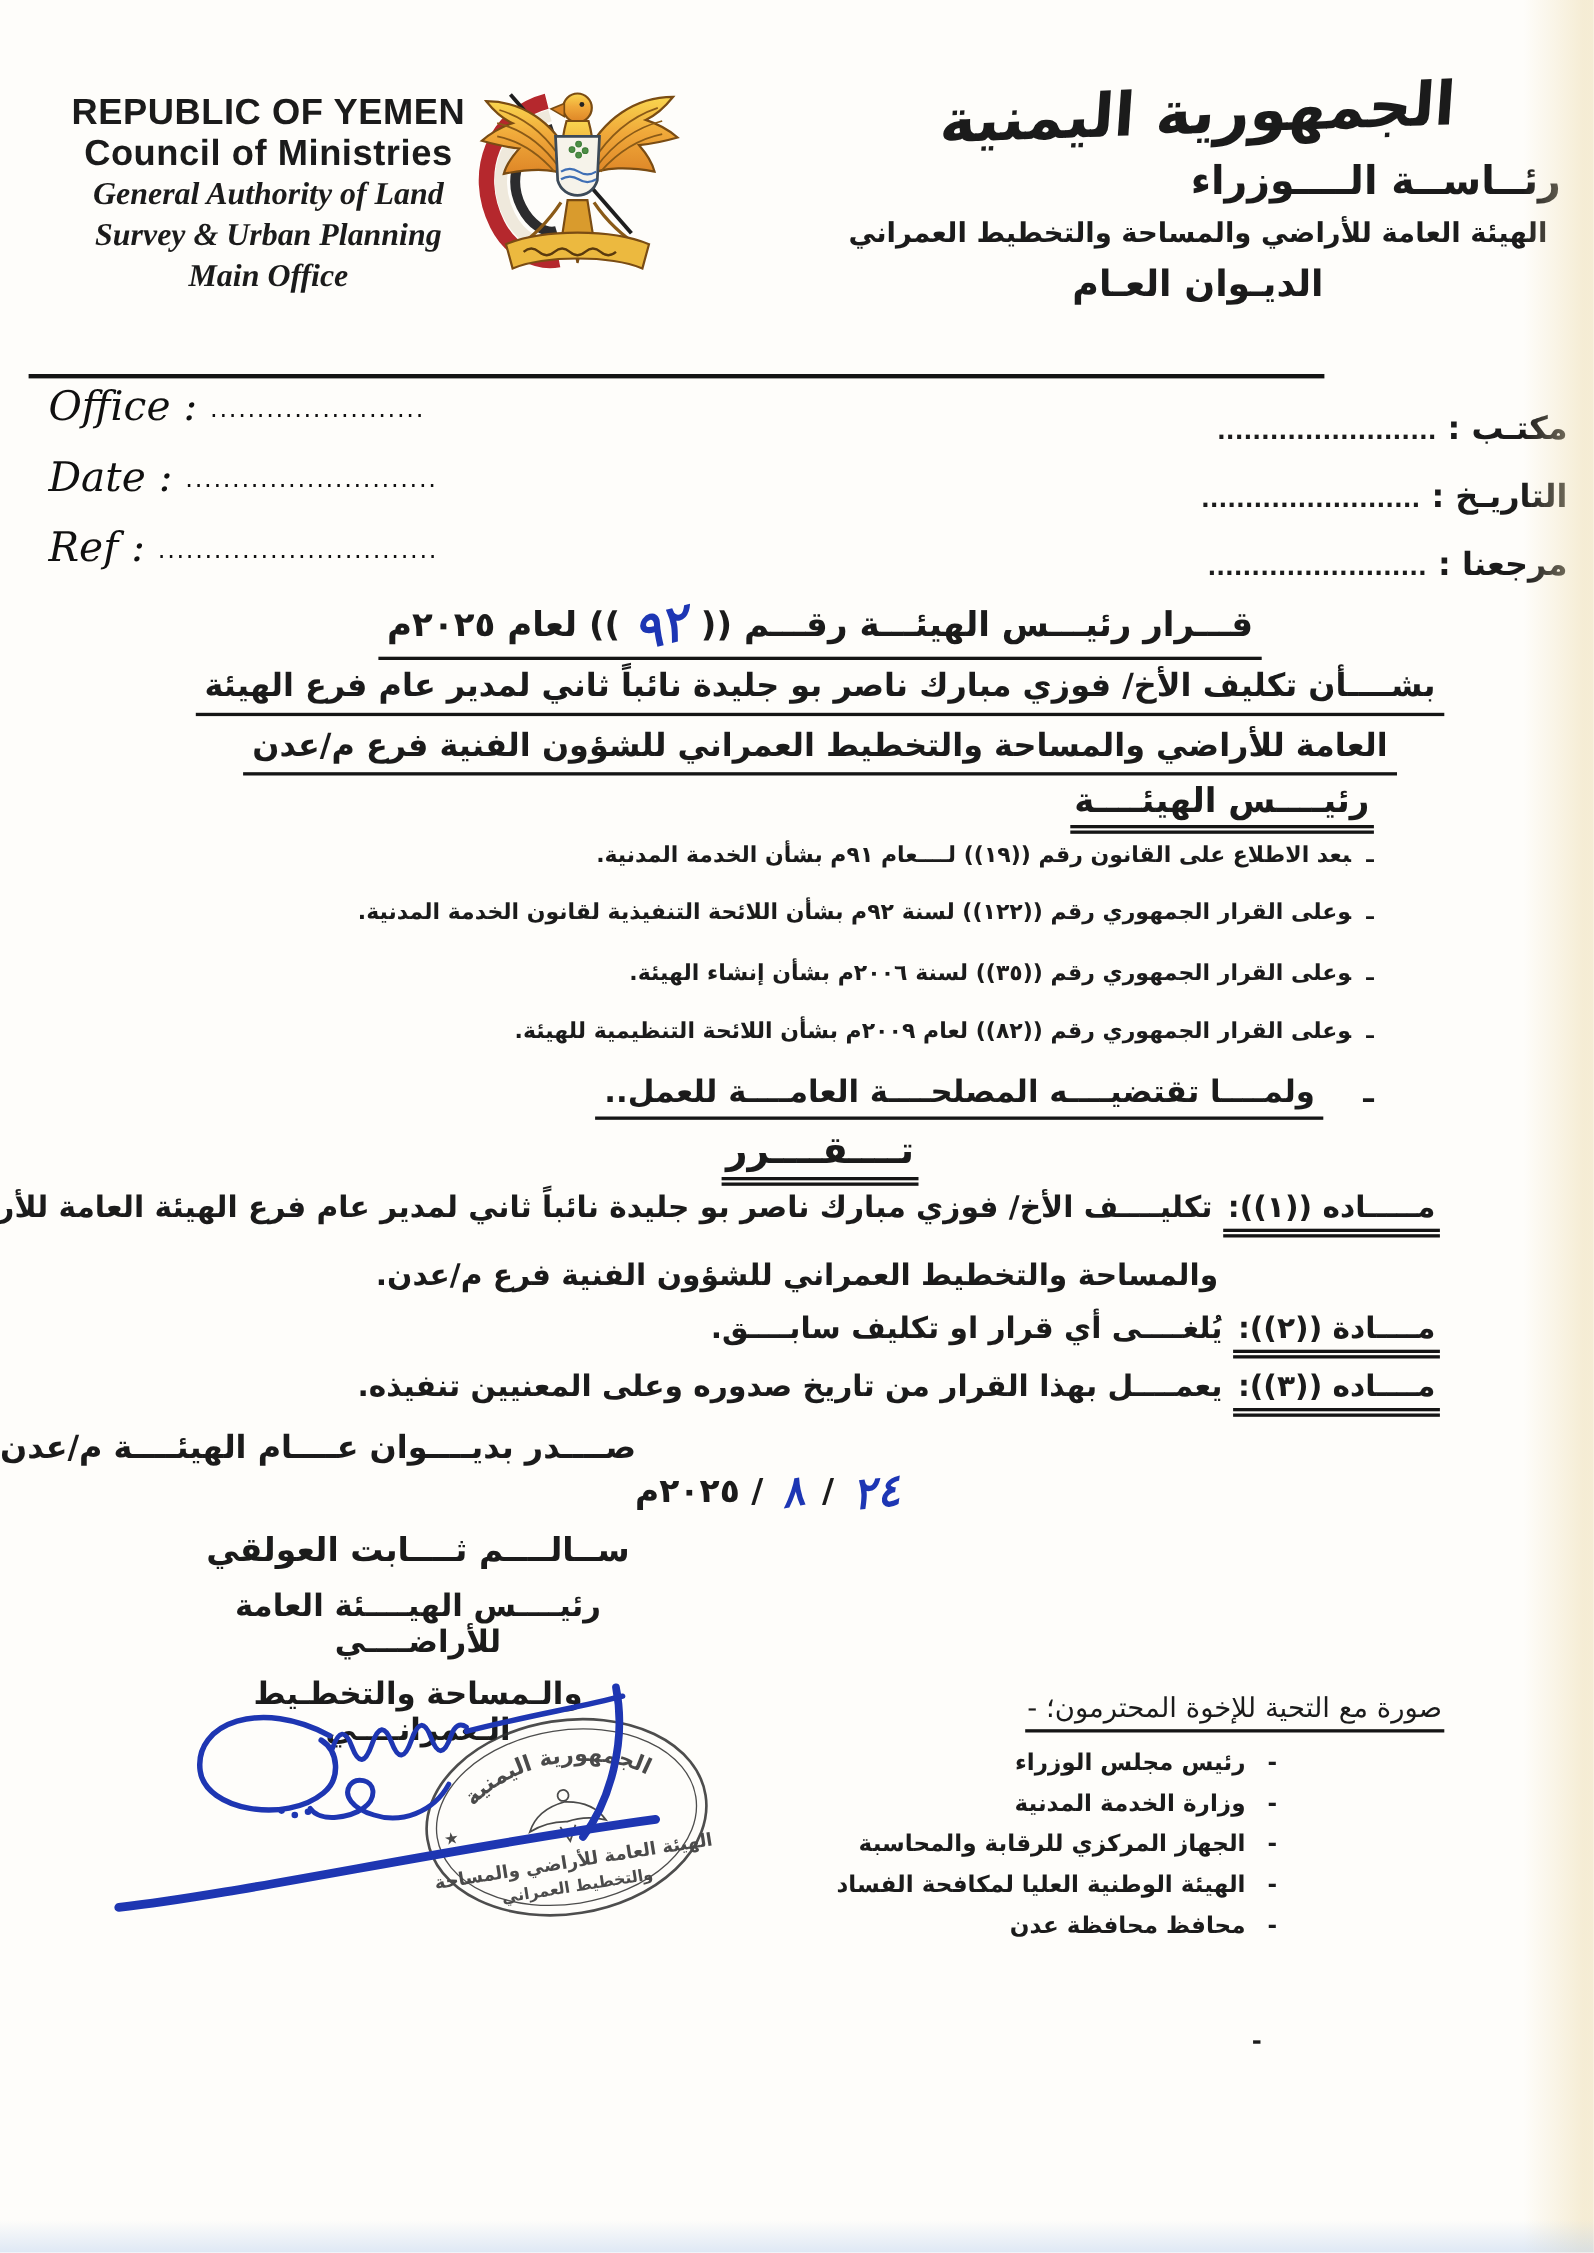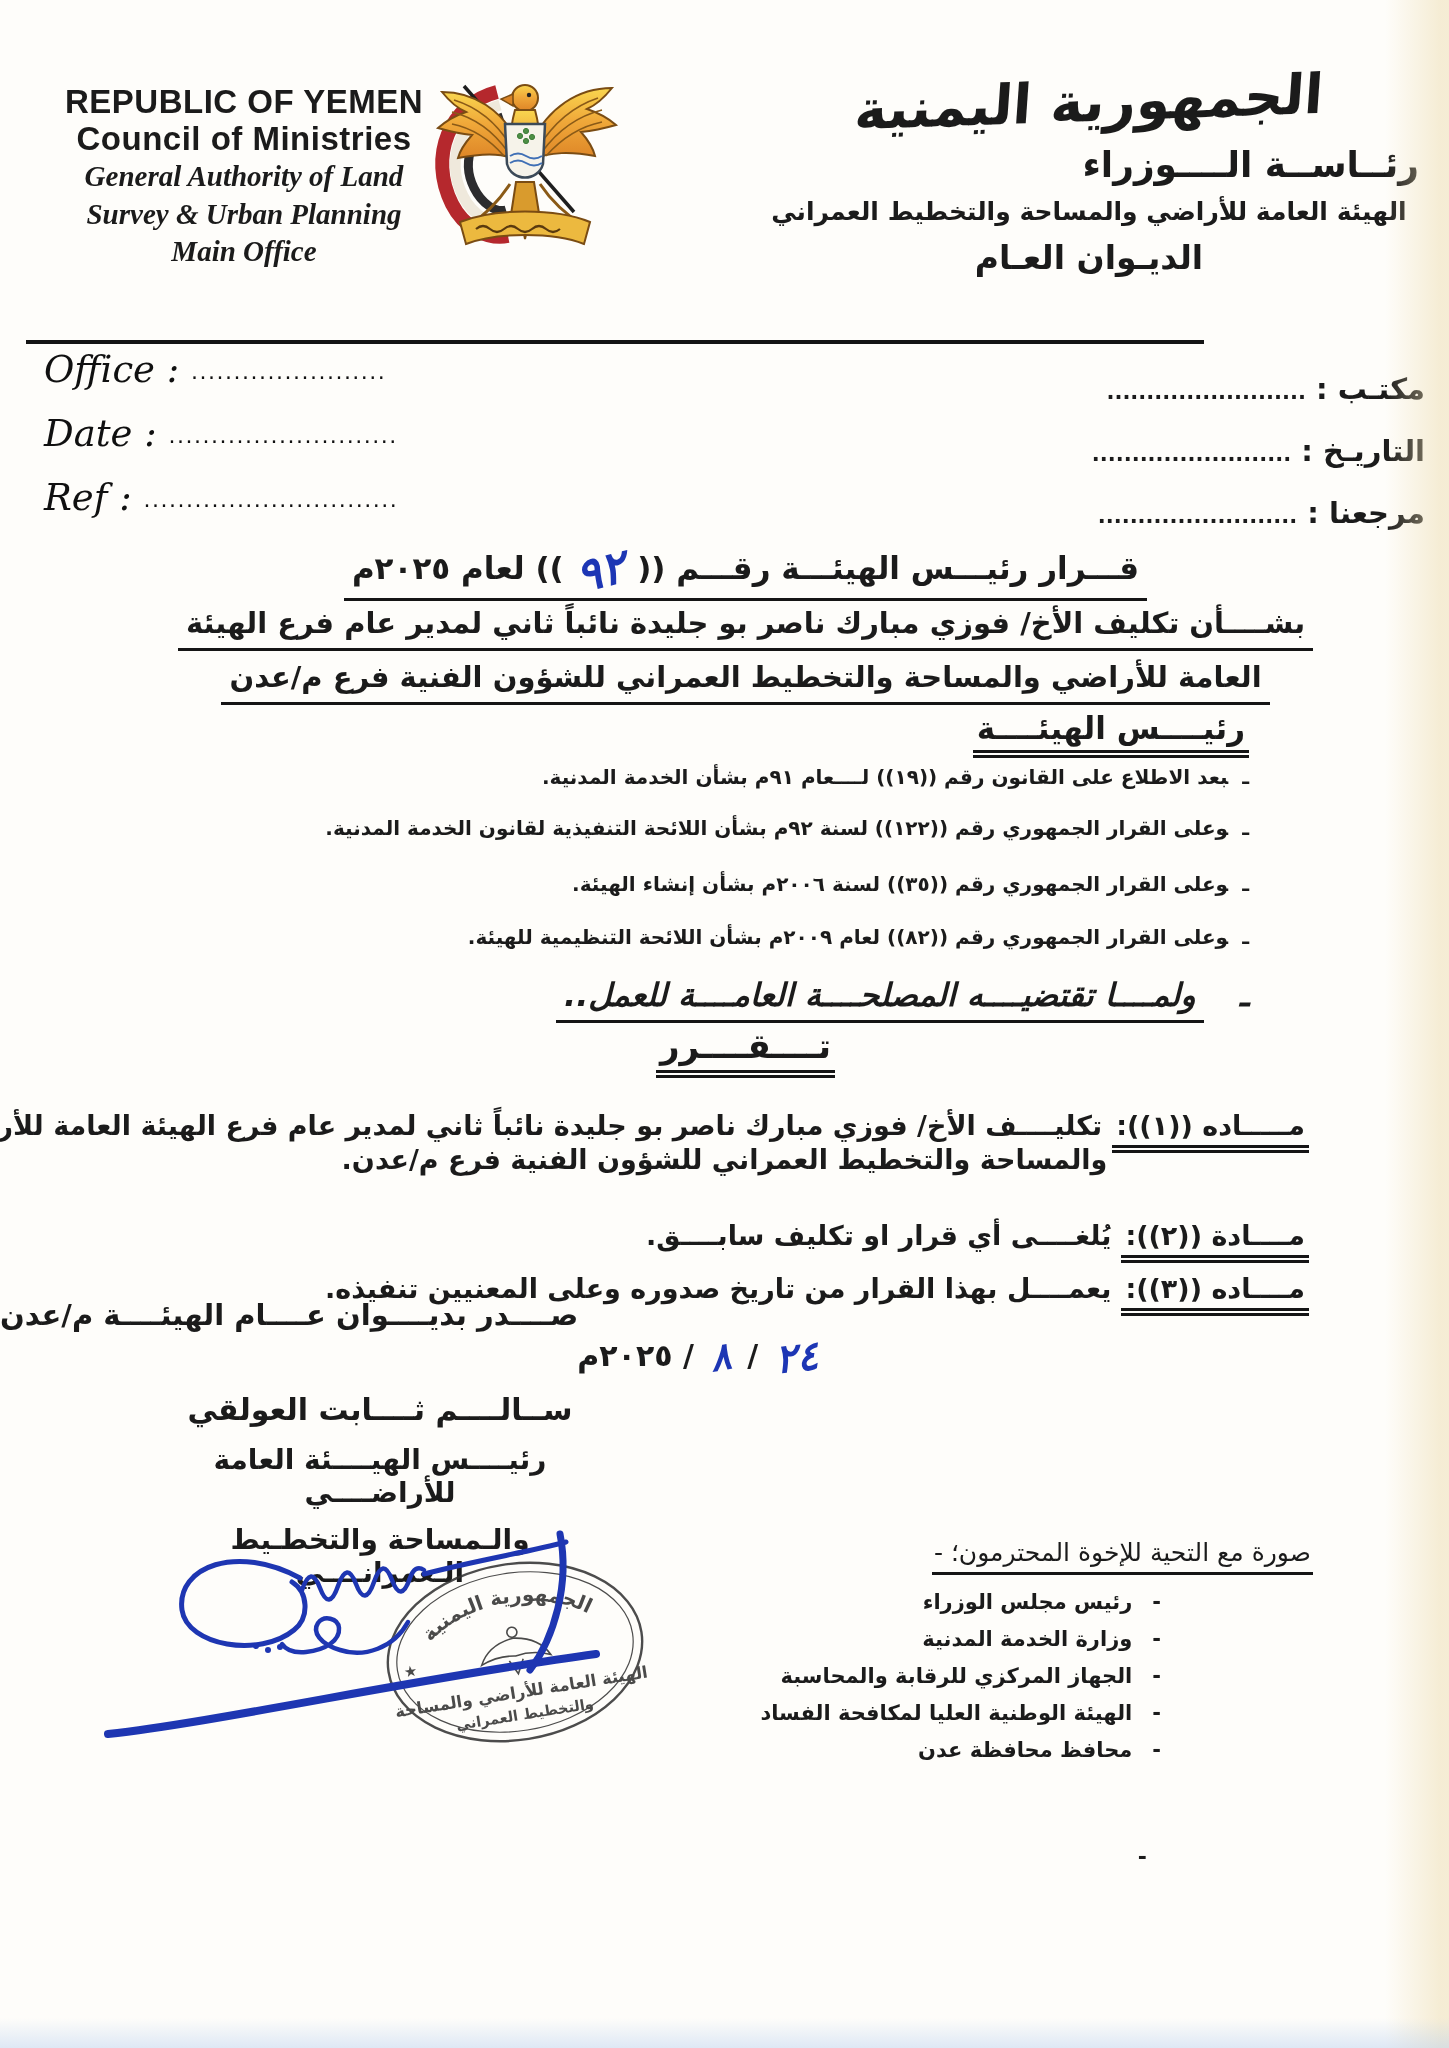--- a/index.html
+++ b/index.html
@@ -41,28 +41,28 @@
   .title1 { top:550px; left:42px; right:0; text-align:center; font-size:31px; }
   .hand { color:#1d36b4; font-weight:700; display:inline-block; font-style:italic; }
   .hand-no { font-size:46px; transform:rotate(-14deg); margin:0 12px; vertical-align:-8px; line-height:0.8; }
   .title2 { top:606px; left:42px; right:0; text-align:center; font-size:29px; }
   .title3 { top:660px; left:42px; right:0; text-align:center; font-size:29px; }
   .chairman { top:710px; right:200px; font-size:31px; }
   .pline { right:200px; font-size:20px; white-space:nowrap; }
   .pdash { margin-left:14px; }
   .pdash-wide { margin-left:36px; }
   .p1 { top:765px; } .p2 { top:816px; } .p3 { top:872px;margin-left:48px; } .p4 { top:925px; }
-  .p5 { top:976px; font-size:32px;font-style:italic; }
+  .p5 { top:976px; font-size:28px; }
   .p5 .u1 { padding-bottom:6px; }
   .decides { top:1026px; left:42px; right:0; text-align:center; font-size:34px; }
   .artline { right:140px; font-size:27px; white-space:nowrap; }
   .art1l1 { top:1082px; }
   .art1l2 { top:1144px; left:0; right:0; text-align:center; font-size:27px; }
   .art2 { top:1192px; } .art3 { top:1245px; }
-  .artline .u2, .art1l1 .u2 { margin-left:10px;margin-top:28px; }
+  .artline .u2, .art1l1 .u2 { margin-left:10px; }
   .issued { top:1298px; left:0; right:0; text-align:left; font-size:29px; }
   .date-line { top:1334px; left:0; right:48px; text-align:center; font-size:30px; }
   .hand-day { font-size:40px; transform:rotate(-6deg); vertical-align:-5px; margin:0 6px; }
   .hand-month { font-size:38px; transform:rotate(-10deg); vertical-align:-4px; margin:0 6px; }
 
   
   .signer { top:1392px; left:170px; width:420px; text-align:center; }
   .signer .name { font-size:30px; }
   .signer .t1 { font-size:28px; margin-top:16px; }
   .signer .t2 { font-size:28px; margin-top:14px; letter-spacing:1px; }

